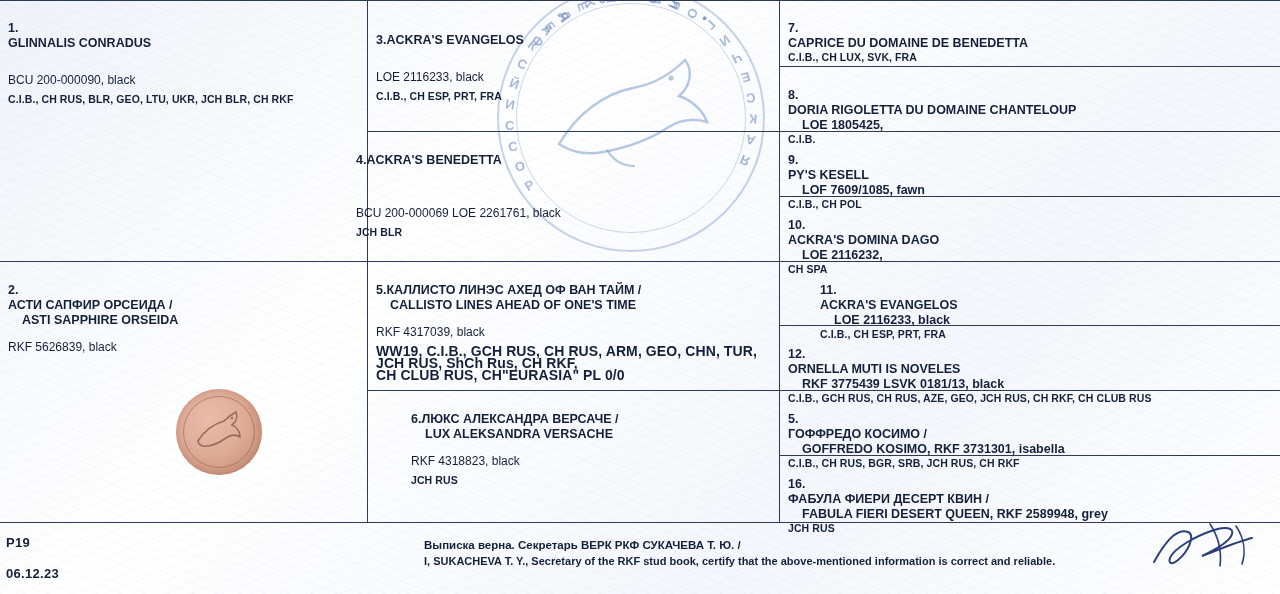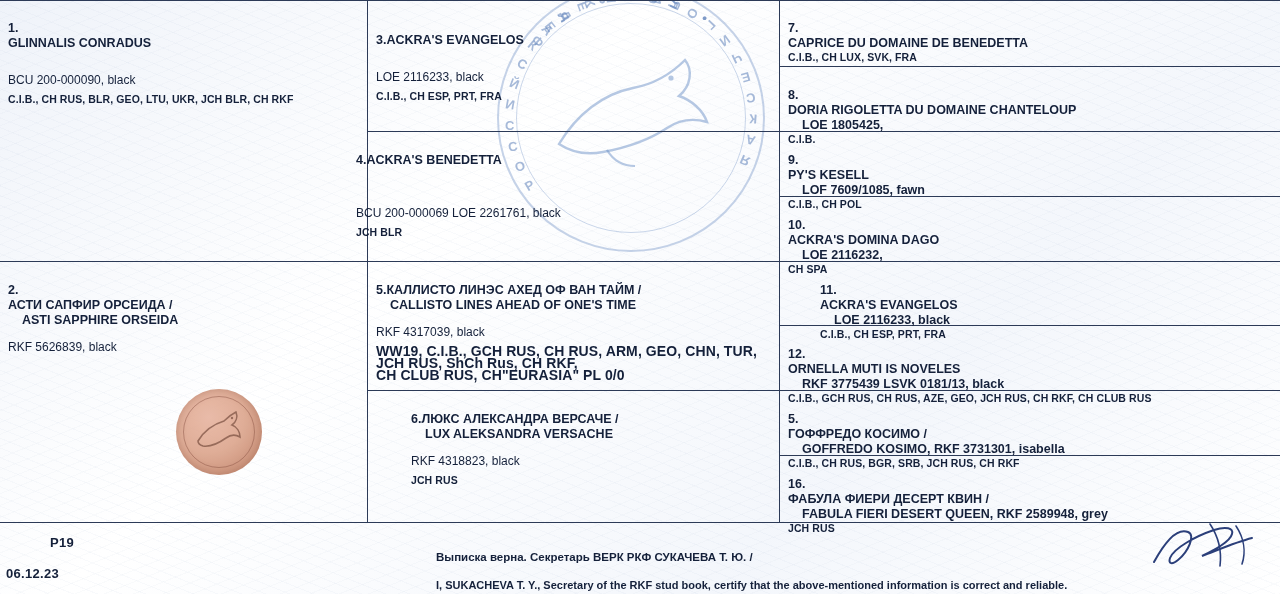--- a/index.html
+++ b/index.html
@@ -144,21 +144,21 @@
     font-size: 13px;
     font-weight: bold;
     letter-spacing: .3px;
   }
   .cert {
     position: absolute;
     left: 424px;
     top: 14px;
     width: 700px;
   }
-  .cert p { margin: 12px; }
+  .cert p { margin: 0; }
   .cert .ru { font-size: 11.5px; font-weight: bold; line-height: 16px; }
   .cert .en { font-size: 11px; line-height: 16px; font-weight: 600; }
   .signature {
     position: absolute;
     left: 1148px;
     top: 520px;
     width: 120px;
     height: 62px;
     color: #2b3f7a;
   }
@@ -374,21 +374,21 @@
 
 <div class="seal">
   <div class="seal-ring"></div>
   <svg width="50" height="50" viewBox="0 0 50 50">
     <path d="M4 34 C10 24 20 17 30 14 C34 10 38 7 42 5 C44 10 42 15 38 18 C43 20 46 25 46 30 C41 27 36 28 32 31 C25 36 16 40 9 39 C6 38 4 36 4 34 Z" fill="none" stroke="rgba(90,45,30,0.6)" stroke-width="1.6"></path>
     <circle cx="38" cy="11" r="1.2" fill="rgba(90,45,30,0.6)"></circle>
   </svg>
 </div>
 
 <div class="footer">
-  <div class="pg" style="left:6px; top:12px;margin-left:44px;">P19</div>
+  <div class="pg" style="left:6px; top:12px;">P19</div>
   <div class="pg" style="left:6px; top:43px;">06.12.23</div>
   <div class="cert">
     <p class="ru">Выписка верна. Секретарь ВЕРК РКФ  СУКАЧЕВА Т. Ю. /</p>
     <p class="en">I,  SUKACHEVA T. Y., Secretary of the RKF stud book, certify that the above-mentioned information is correct and reliable.</p>
   </div>
 </div>
 
 <svg class="signature" viewBox="0 0 120 62">
   <path d="M6 42 C18 20 30 8 40 12 C48 15 40 32 30 40 C24 45 20 44 22 38 C26 28 48 16 66 10 C78 6 86 8 84 14 C82 22 66 30 54 36 C70 30 88 22 104 18" fill="none" stroke="currentColor" stroke-width="2" stroke-linecap="round"></path>
   <path d="M62 4 C70 16 74 30 72 46" fill="none" stroke="currentColor" stroke-width="1.6" stroke-linecap="round"></path>

